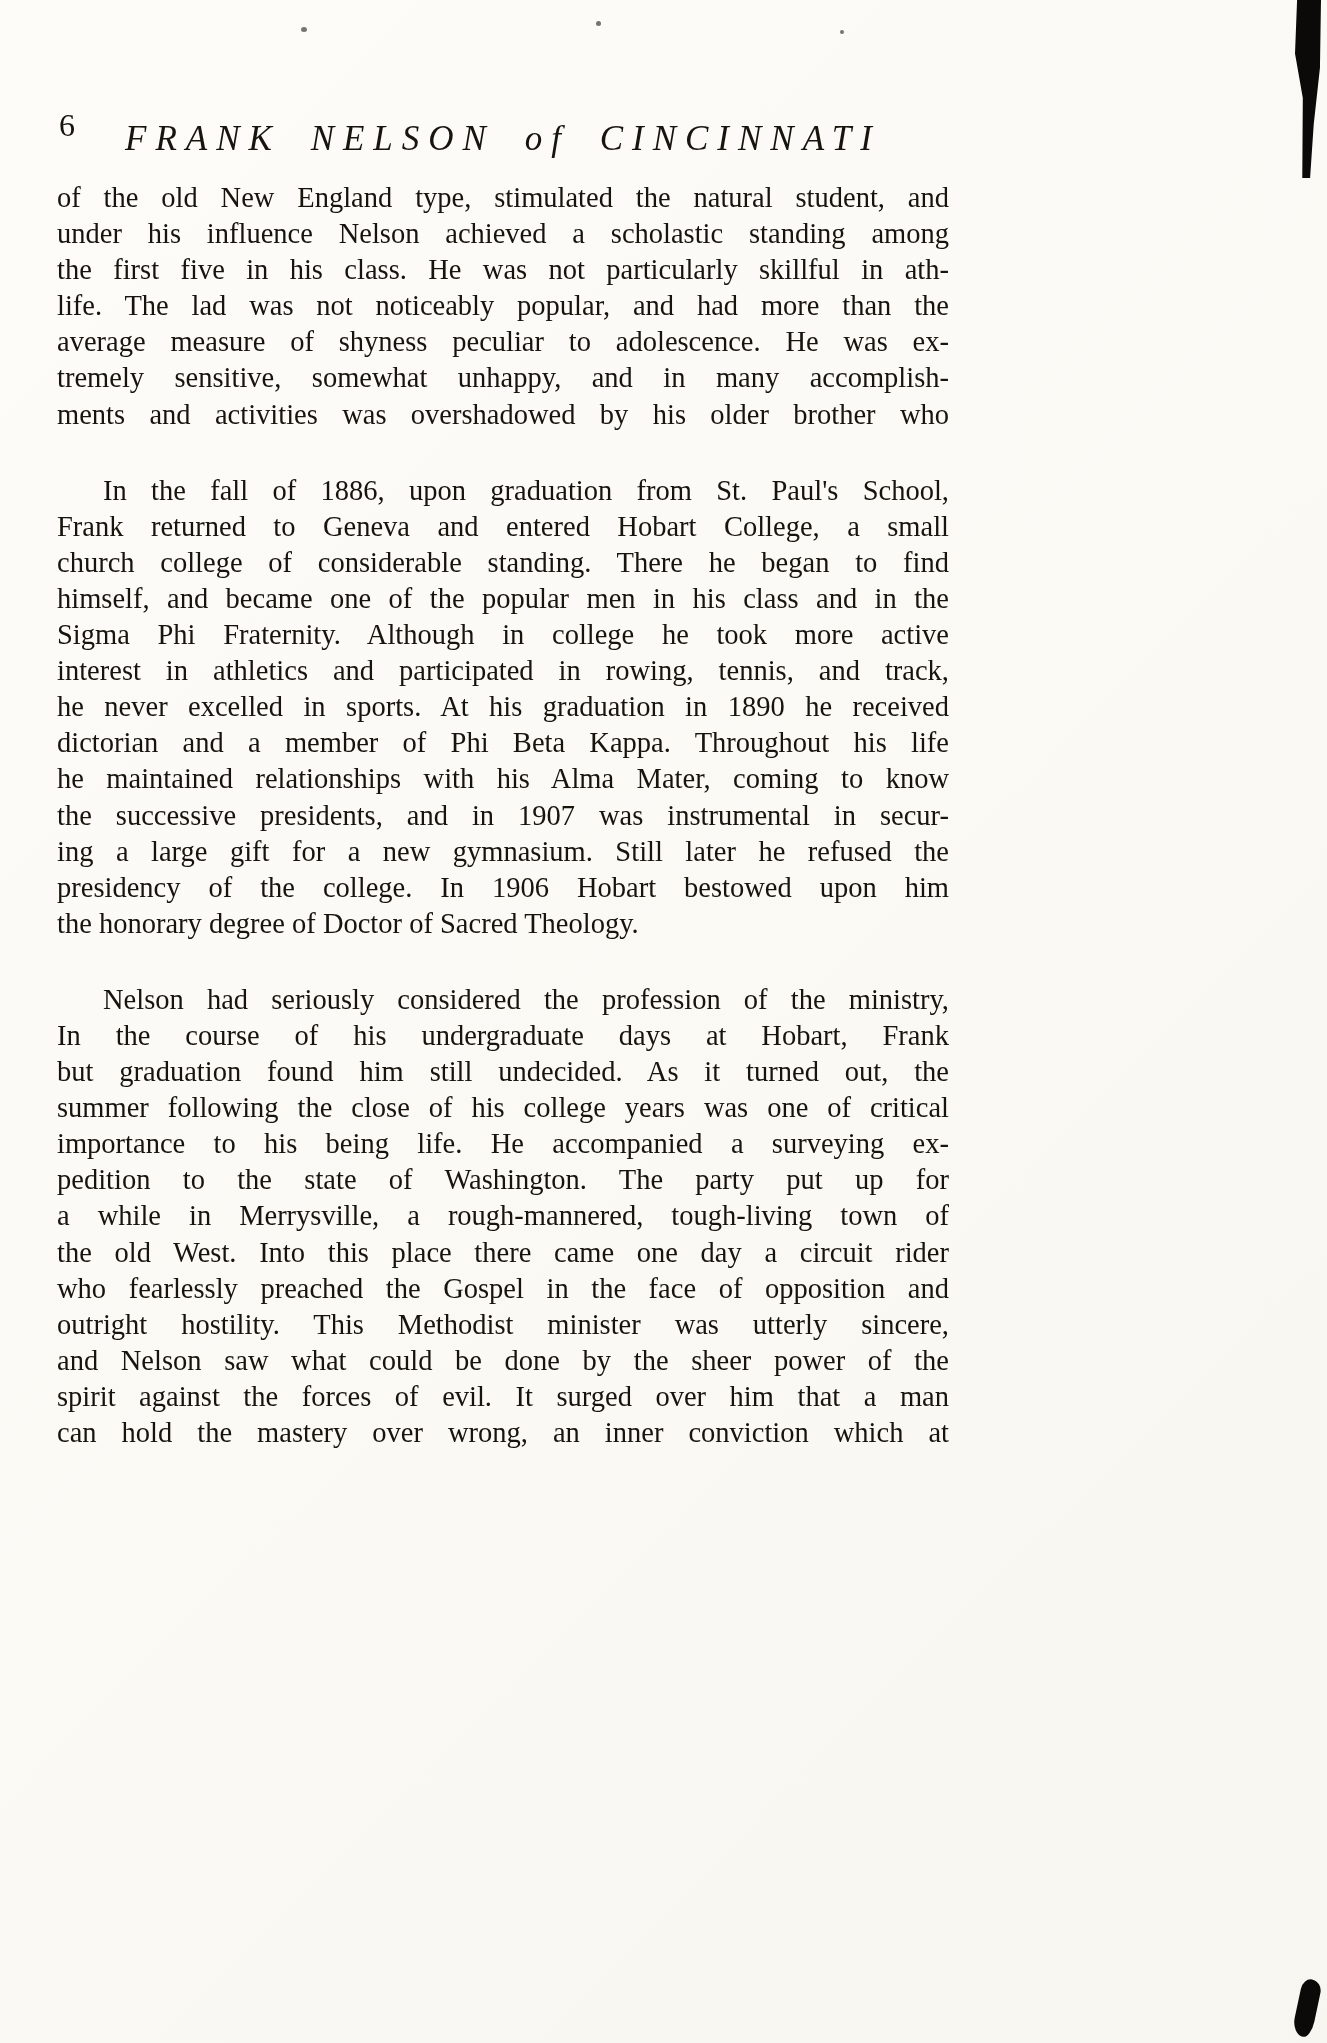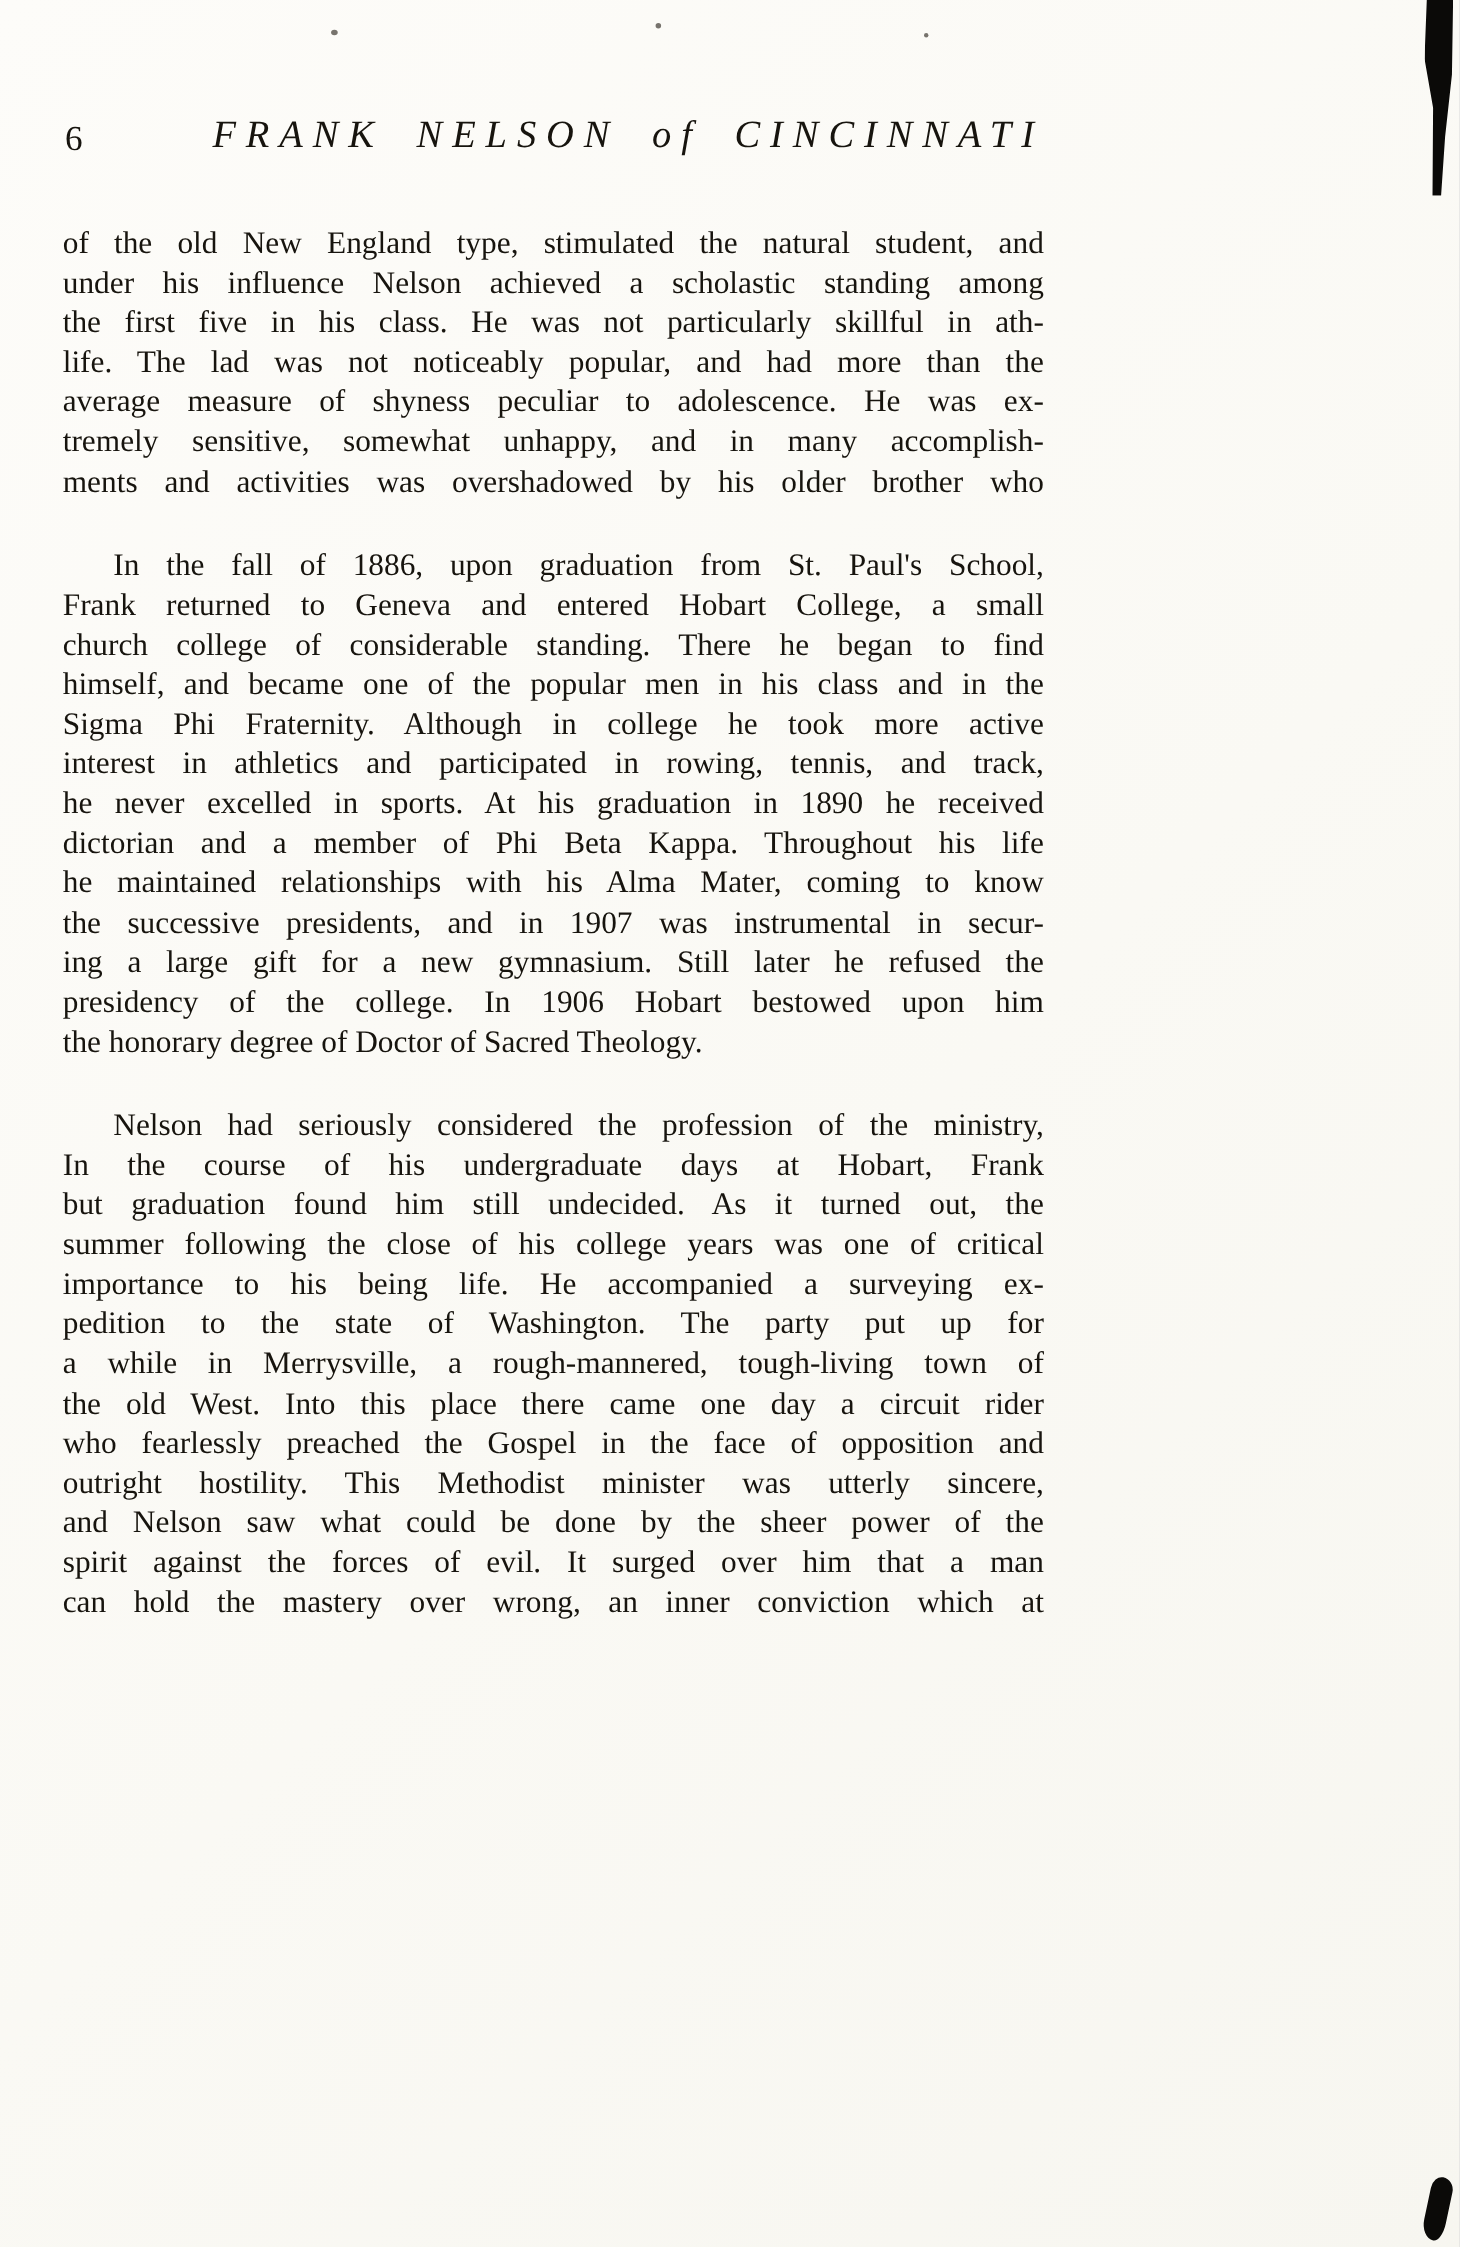--- a/index.html
+++ b/index.html
@@ -27,33 +27,33 @@
     position: absolute;
     left: 2px;
     top: 4px;
     font-size: 32px;
     letter-spacing: 1px;
   }
   .running-title {
     position: absolute;
     left: 0;
     right: 0;
-    top: 0;
-    text-align: right;
+    top: 16px;
+    text-align: center;
     font-style: italic;
     font-size: 35px;
     letter-spacing: 9px;
     word-spacing: 12px;
     white-space: nowrap;
   }
 
   
   .body-text {
     position: absolute;
-    top: 204px;
+    top: 180px;
     left: 57px;
     width: 892px;
     font-size: 28.5px;
     line-height: 36.1px;
   }
   .line {
     text-align: justify;
     text-align-last: justify;
     text-justify: inter-word;
   }

